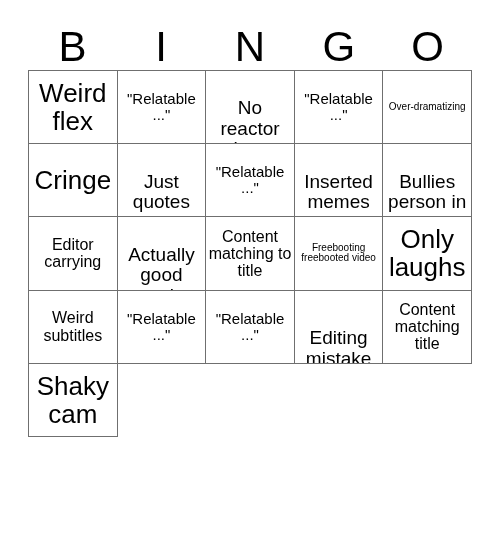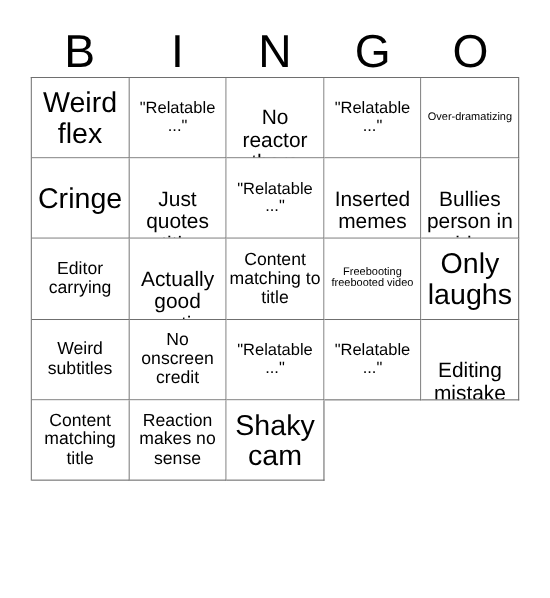--- a/index.html
+++ b/index.html
@@ -153,36 +153,30 @@
       </div>
       <div class="cell sz-xs">
         <span class="cell-text">Freebooting freebooted video</span>
       </div>
       <div class="cell sz-xl">
         <span class="cell-text">Only laughs</span>
       </div>
       <div class="cell sz-md">
         <span class="cell-text">Weird subtitles</span>
       </div>
-      <div class="cell sz-md">
-        <span class="cell-text">No onscreen credit</span>
-      </div>
       <div class="cell sz-sm">
         <span class="cell-text">"Relatable ..."</span>
       </div>
       <div class="cell sz-sm">
         <span class="cell-text">"Relatable ..."</span>
       </div>
       <div class="cell sz-lg">
         <span class="cell-text">Editing mistake</span>
       </div>
       <div class="cell sz-md">
         <span class="cell-text">Content matching title</span>
       </div>
-      <div class="cell sz-md">
-        <span class="cell-text">Reaction makes no sense</span>
-      </div>
       <div class="cell sz-xl">
         <span class="cell-text">Shaky cam</span>
       </div>
     </div>
 
 </div>
 
 </body></html>

